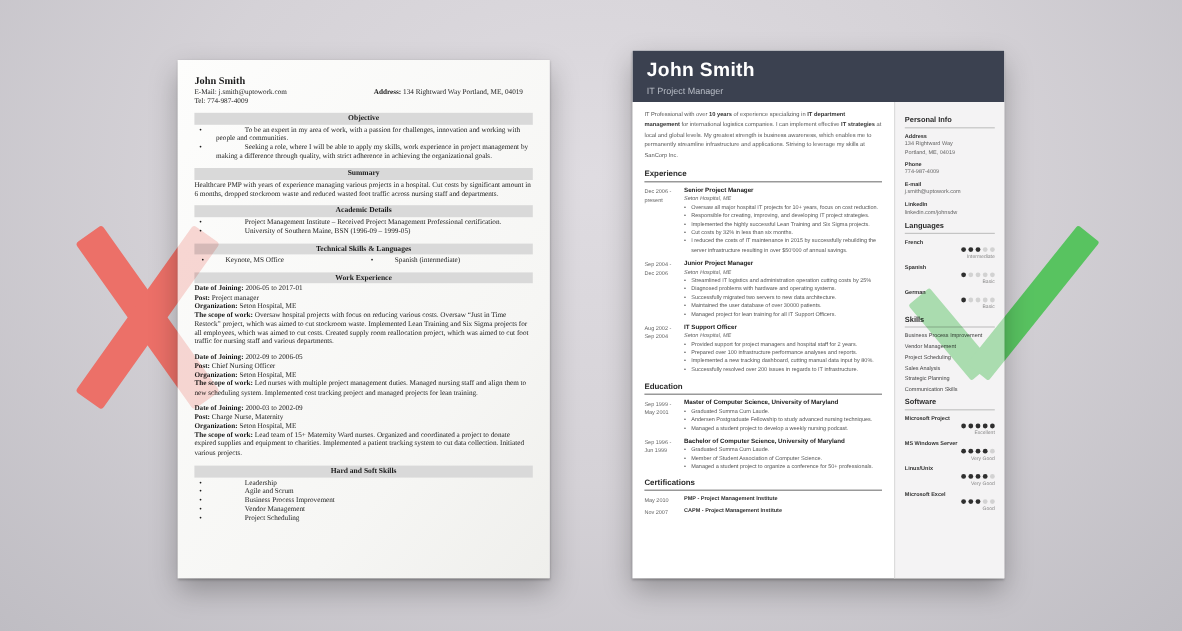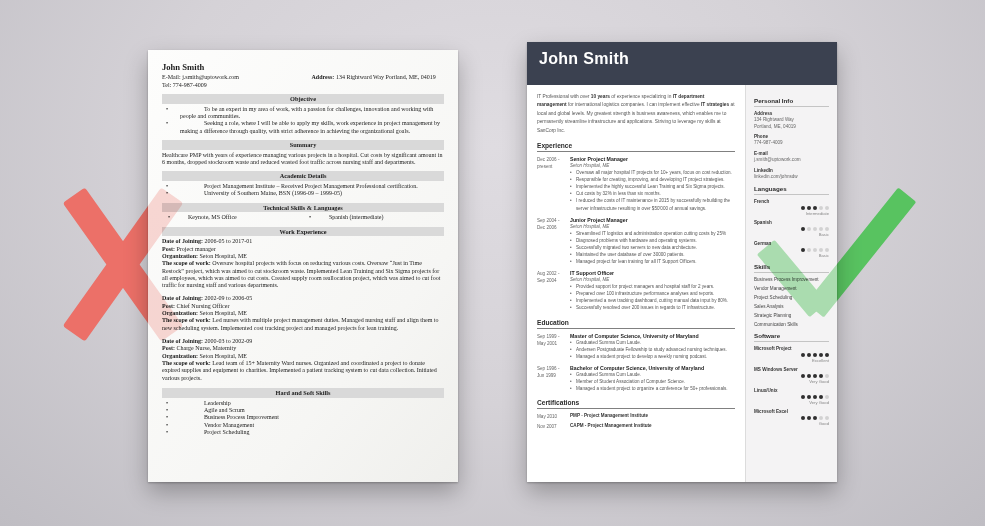--- a/index.html
+++ b/index.html
@@ -152,20 +152,21 @@
         <li class="p-li">Agile and Scrum</li>
         <li class="p-li">Business Process Improvement</li>
         <li class="p-li">Vendor Management</li>
         <li class="p-li">Project Scheduling</li>
       </ul>
   </div>
 
   <div class="paper paper-modern">
     <div class="m-header">
       <div class="m-name">John Smith</div>
+      <div class="m-title">IT Project Manager</div>
     </div>
     <div class="m-body">
       <div class="m-main">
         <p class="m-summary" id="m-summary"><span>IT Professional with over </span><b>10 years</b><span> of experience specializing in </span><b>IT department management</b><span> for international logistics companies. I can implement effective </span><b>IT strategies</b><span> at local and global levels. My greatest strength is business awareness, which enables me to permanently streamline infrastructure and applications. Striving to leverage my skills at SanCorp Inc.</span></p>
         <h3 class="m-sec">Experience</h3>
         <div id="m-exp">
             <div class="m-entry">
               <div class="m-dates">
                 <div>Dec 2006 -</div>
                 <div>present</div>

